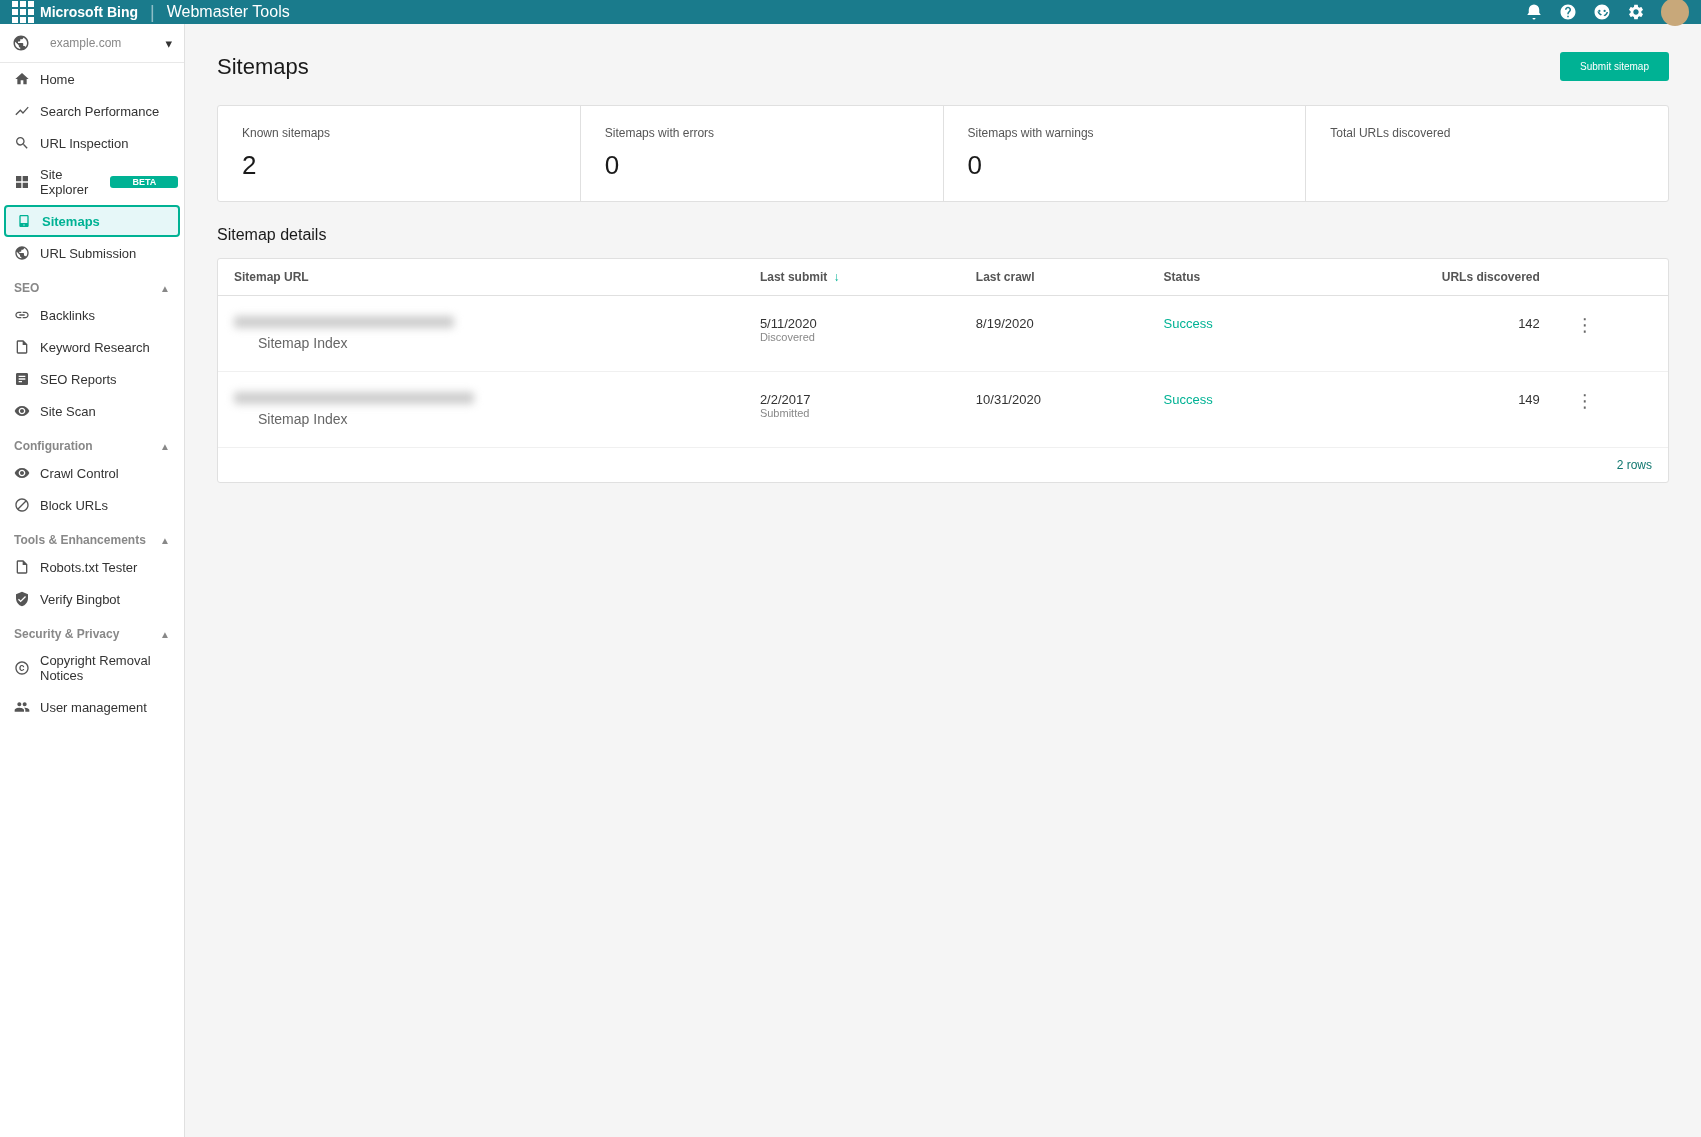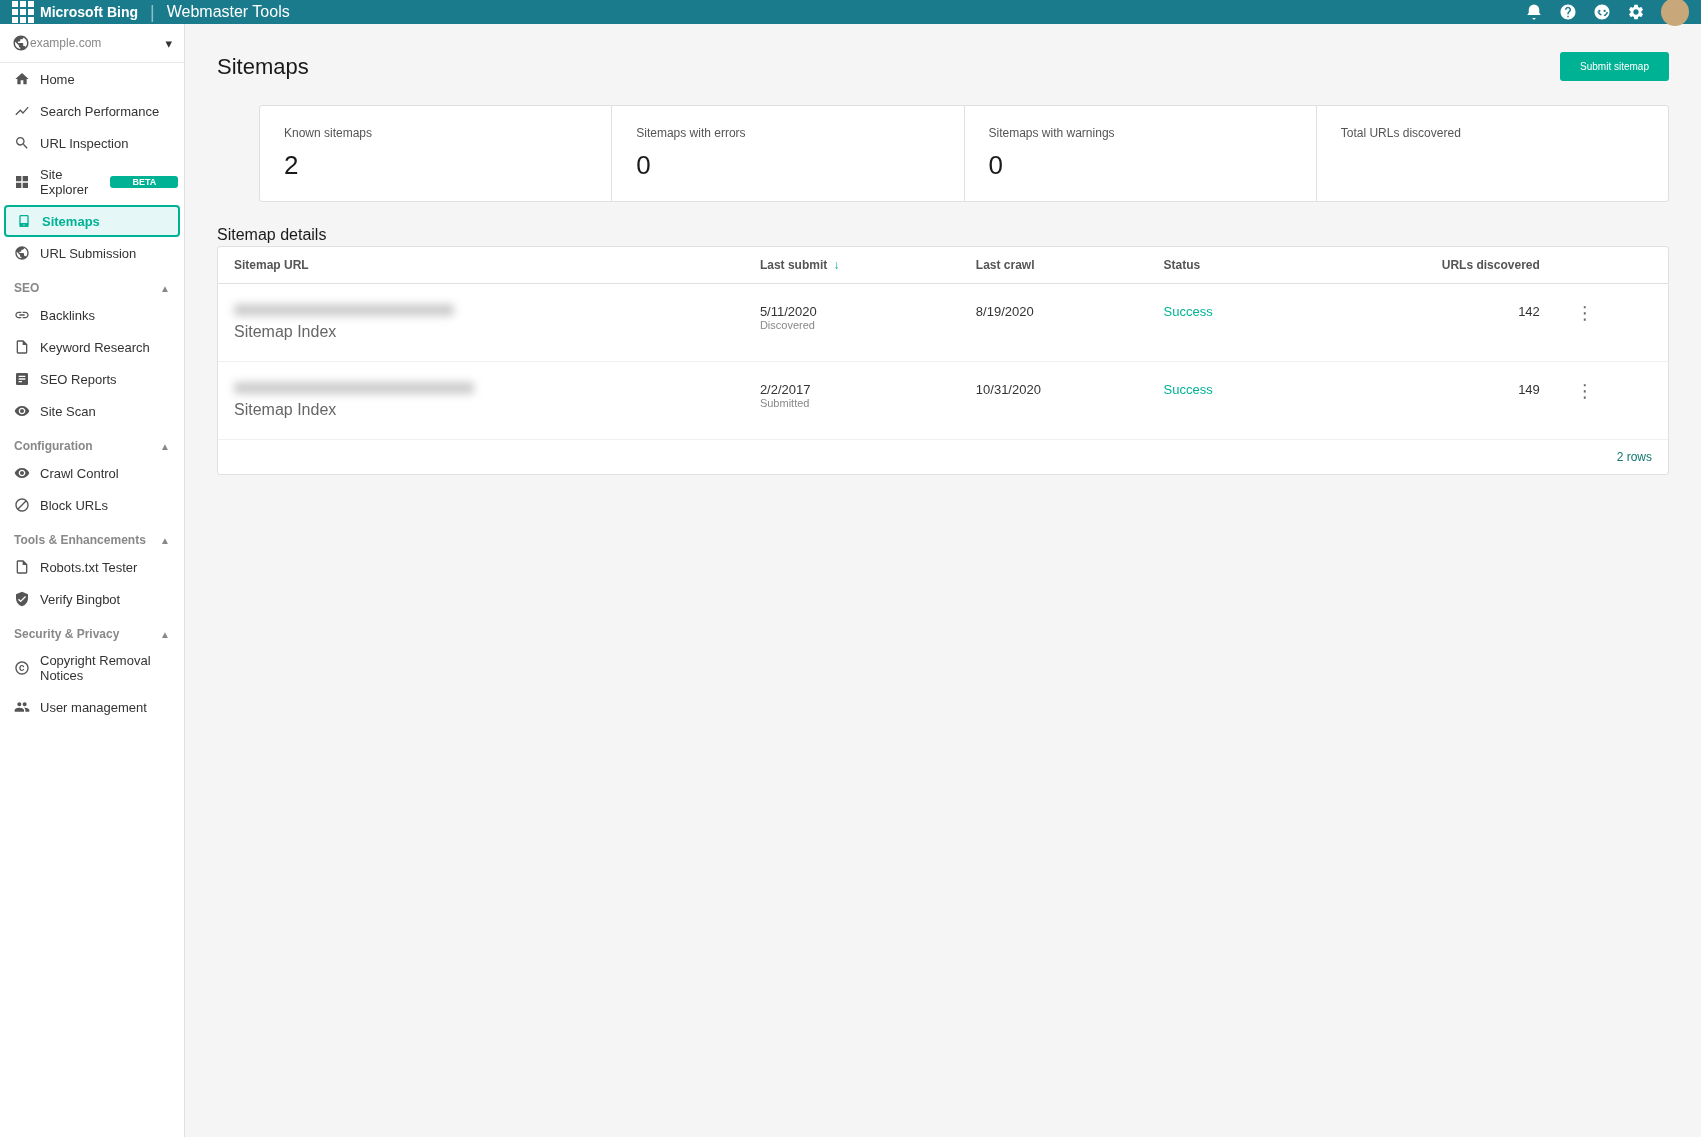--- a/index.html
+++ b/index.html
@@ -30,21 +30,21 @@
     
     .sidebar {
       width: 185px;
       background: white;
       border-right: 1px solid #e0e0e0;
       overflow-y: auto;
       flex-shrink: 0;
       padding-bottom: 20px;
     }
     .sidebar-url-row {
-      display: flex; align-items: center; padding: 10px 12px; border-bottom: 1px solid #e8e8e8; gap: 0; cursor: pointer;
+      display: flex; align-items: center; padding: 10px 12px; border-bottom: 1px solid #e8e8e8; gap: 20px; cursor: pointer;
     }
     .sidebar-url-text { font-size: 12px; color: #888; flex: 1; white-space: nowrap; overflow: hidden; text-overflow: ellipsis; }
     .globe-icon { width: 18px; height: 18px; flex-shrink: 0; }
 
     .sidebar-item {
       display: flex; align-items: center; padding: 8px 14px; gap: 10px; cursor: pointer; color: #333; font-size: 13px;
     }
     .sidebar-item.active { background: #e6f7f8; border: 2px solid #00b294; border-radius: 4px; margin: 0 4px; padding: 6px 10px; font-weight: 600; color: #00b294; }
     .sidebar-item svg { width: 16px; height: 16px; flex-shrink: 0; fill: #555; }
     .sidebar-item.active svg { fill: #00b294; }
@@ -67,28 +67,28 @@
     .page-header {
       display: flex; align-items: center; justify-content: space-between; margin-bottom: 24px;
     }
     .page-title { font-size: 22px; font-weight: 400; color: #1a1a1a; }
 
     .submit-btn {
       background: #00b294; color: white; border: none; padding: 9px 20px; border-radius: 3px; font-size: 10px; cursor: pointer; font-weight: 500;
     }
 
     
-    .stats-row { display: flex; gap: 0; margin-bottom: 24px; border: 1px solid #e0e0e0; border-radius: 3px; background: white; margin-left: 42px; }
+    .stats-row { display: flex; gap: 0; margin-bottom: 24px; border: 1px solid #e0e0e0; border-radius: 3px; background: white; }
     .stat-card { flex: 1; padding: 20px 24px; border-right: 1px solid #e0e0e0; }
     .stat-card:last-child { border-right: none; }
     .stat-label { font-size: 12px; color: #555; margin-bottom: 10px; }
     .stat-value { font-size: 26px; font-weight: 300; color: #1a1a1a; }
 
     
-    .section-title { font-size: 16px; font-weight: 400; margin-bottom: 2px; color: #1a1a1a; }
+    .section-title { font-size: 16px; font-weight: 400; margin-bottom: 14px; color: #1a1a1a; }
 
     .filters-row { display: flex; align-items: center; margin-bottom: 16px; gap: 10px; }
     .filter-select {
       padding: 6px 28px 6px 10px; border: 1px solid #ccc; border-radius: 3px; font-size: 13px; background: white;
       appearance: none; cursor: pointer; color: #333; position: relative;
     }
     .filter-wrap { position: relative; display: inline-block; }
     .filter-wrap::after { content: '▾'; position: absolute; right: 8px; top: 50%; transform: translateY(-50%); font-size: 11px; color: #666; pointer-events: none; }
 
     .download-all-btn {
@@ -98,21 +98,21 @@
     
     .table-container { background: white; border: 1px solid #e0e0e0; border-radius: 3px; }
     table { width: 100%; border-collapse: collapse; }
     thead tr { border-bottom: 1px solid #e0e0e0; }
     thead th { padding: 11px 16px; text-align: left; font-size: 12px; font-weight: 600; color: #555; }
     thead th.right { text-align: right; }
     tbody tr { border-bottom: 1px solid #f0f0f0; }
     tbody tr:last-child { border-bottom: none; }
     tbody td { padding: 20px 16px; font-size: 13px; color: #333; vertical-align: top; }
     tbody td.right { text-align: right; }
-    .sitemap-type { font-size: 16px; color: #666; }
+    .sitemap-type { font-size: 14px; color: #666; margin-left: 24px; }
     .status-success { color: #00b294; font-weight: 500; }
     .date-col { font-size: 13px; }
     .date-sub { font-size: 11px; color: #888; }
     .sort-arrow { color: #00b294; margin-left: 3px; }
     .more-btn { background: none; border: none; font-size: 18px; cursor: pointer; color: #666; padding: 0 4px; line-height: 1; }
     .rows-count { text-align: right; padding: 10px 16px; font-size: 12px; color: #0f766e; border-top: 1px solid #f0f0f0; }
   </style>
 </head>
 <body>
 

